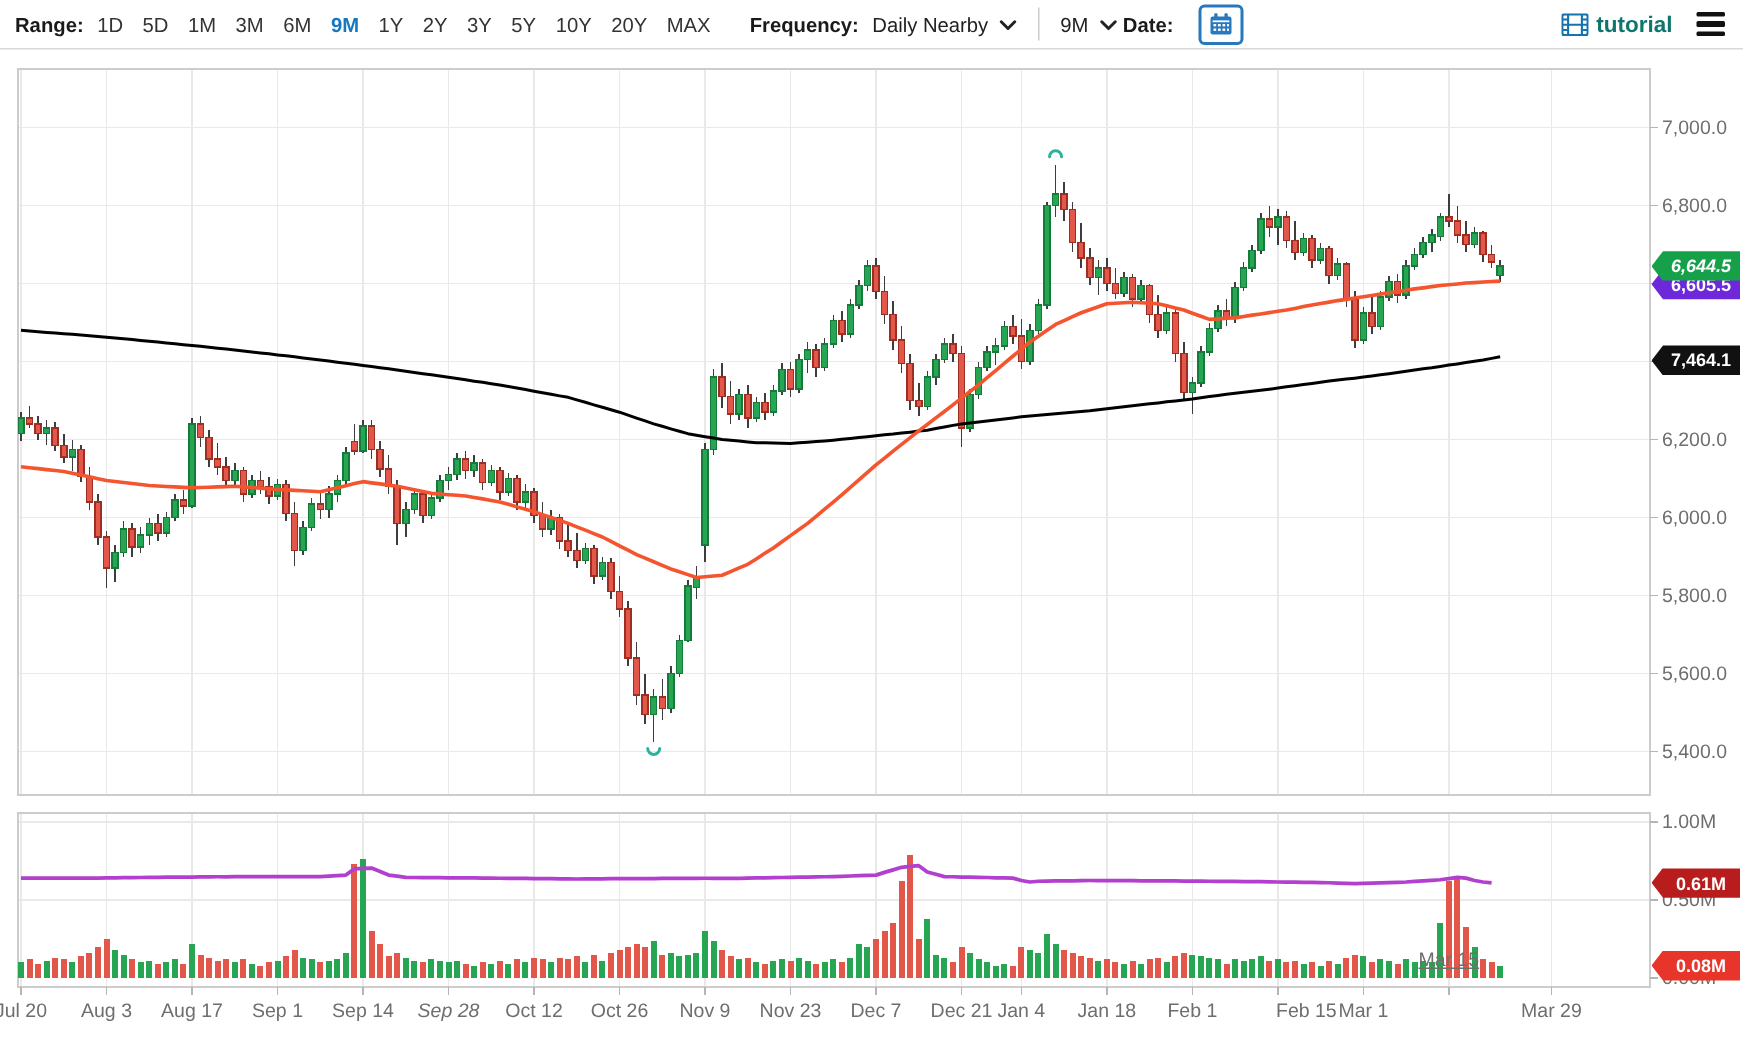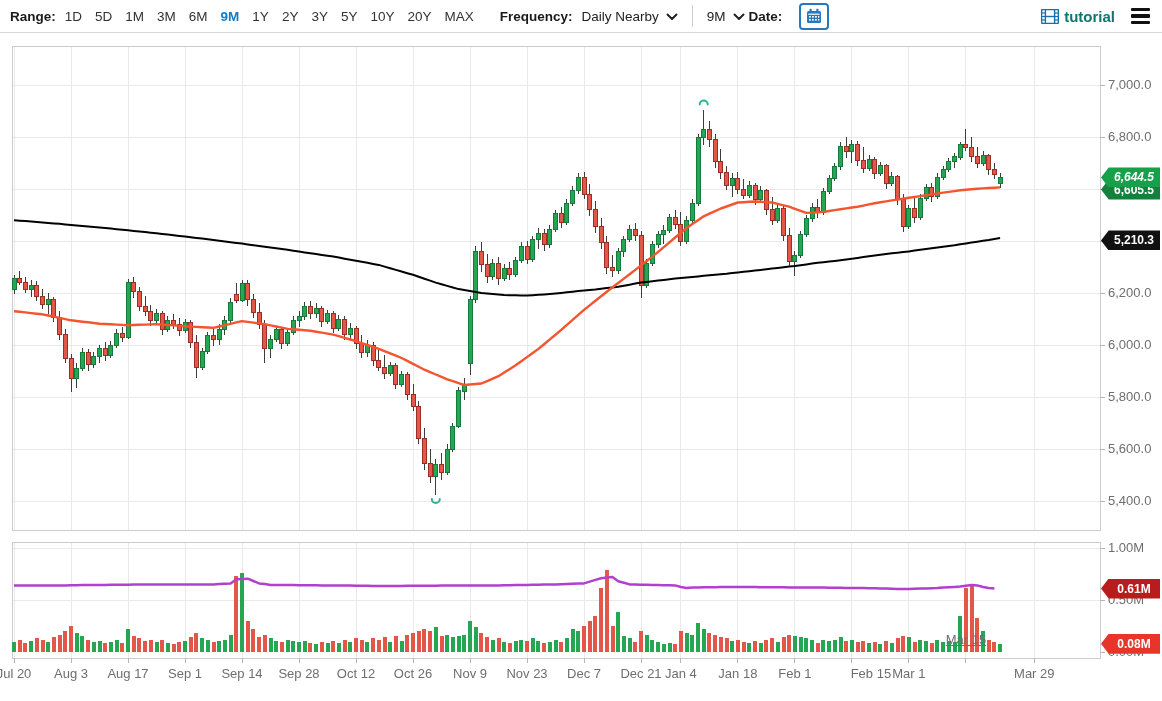--- a/index.html
+++ b/index.html
@@ -762,35 +762,35 @@
         <div class="ax-label" style="left: 1108px; top: 129px;">6,800.0</div>
         <div class="ax-label" style="left: 1108px; top: 77px;">7,000.0</div>
         <div class="ax-label" style="left: 1108px; top: 644px;">0.00M</div>
         <div class="ax-label" style="left: 1108px; top: 592px;">0.50M</div>
         <div class="ax-label" style="left: 1108px; top: 540px;">1.00M</div>
         <div class="ax-label x-label" style="left: 14px; top: 666px;">Jul 20</div>
         <div class="ax-label x-label" style="left: 71px; top: 666px;">Aug 3</div>
         <div class="ax-label x-label" style="left: 128px; top: 666px;">Aug 17</div>
         <div class="ax-label x-label" style="left: 185px; top: 666px;">Sep 1</div>
         <div class="ax-label x-label" style="left: 242px; top: 666px;">Sep 14</div>
-        <div class="ax-label x-label" style="left: 299px; top: 666px;">Sep 28</div>
+        <div class="ax-label x-label" style="left: 299px; top: 666px; font-style: italic;">Sep 28</div>
         <div class="ax-label x-label" style="left: 356px; top: 666px;">Oct 12</div>
         <div class="ax-label x-label" style="left: 413px; top: 666px;">Oct 26</div>
         <div class="ax-label x-label" style="left: 470px; top: 666px;">Nov 9</div>
         <div class="ax-label x-label" style="left: 527px; top: 666px;">Nov 23</div>
         <div class="ax-label x-label" style="left: 584px; top: 666px;">Dec 7</div>
         <div class="ax-label x-label" style="left: 641px; top: 666px;">Dec 21</div>
         <div class="ax-label x-label" style="left: 680.9px; top: 666px;">Jan 4</div>
         <div class="ax-label x-label" style="left: 737.9px; top: 666px;">Jan 18</div>
         <div class="ax-label x-label" style="left: 794.9px; top: 666px;">Feb 1</div>
         <div class="ax-label x-label" style="left: 851.9px; top: 666px; margin-left: 19px;">Feb 15</div>
         <div class="ax-label x-label" style="left: 908.9px; top: 666px;">Mar 1</div>
         <div class="ax-label x-label" style="left: 965.9px; top: 632px; text-decoration: underline;">Mar 15</div>
         <div class="ax-label x-label" style="left: 1034.3px; top: 666px;">Mar 29</div>
-        <div class="badge" style="background: #15803d; top: 179.57px; z-index: 1;">6,605.5</div>
+        <div class="badge" style="background: #6d28d9; top: 179.57px; z-index: 1;">6,605.5</div>
         <div class="badge" style="background: rgb(22, 160, 74); top: 167.43px; z-index: 2; font-style: italic;">6,644.5</div>
-        <div class="badge" style="background: rgb(17, 17, 17); top: 230.398px; z-index: 2;">5,210.3</div>
+        <div class="badge" style="background: rgb(17, 17, 17); top: 230.398px; z-index: 2;">7,464.1</div>
         <div class="badge" style="background: #b91c1c; top: 578.56px; z-index: 2;">0.61M</div>
         <div class="badge" style="background: rgb(232, 53, 43); top: 633.68px; z-index: 2;">0.08M</div>
       </div>
   </div>
 
 </div>
 
 </body></html>

